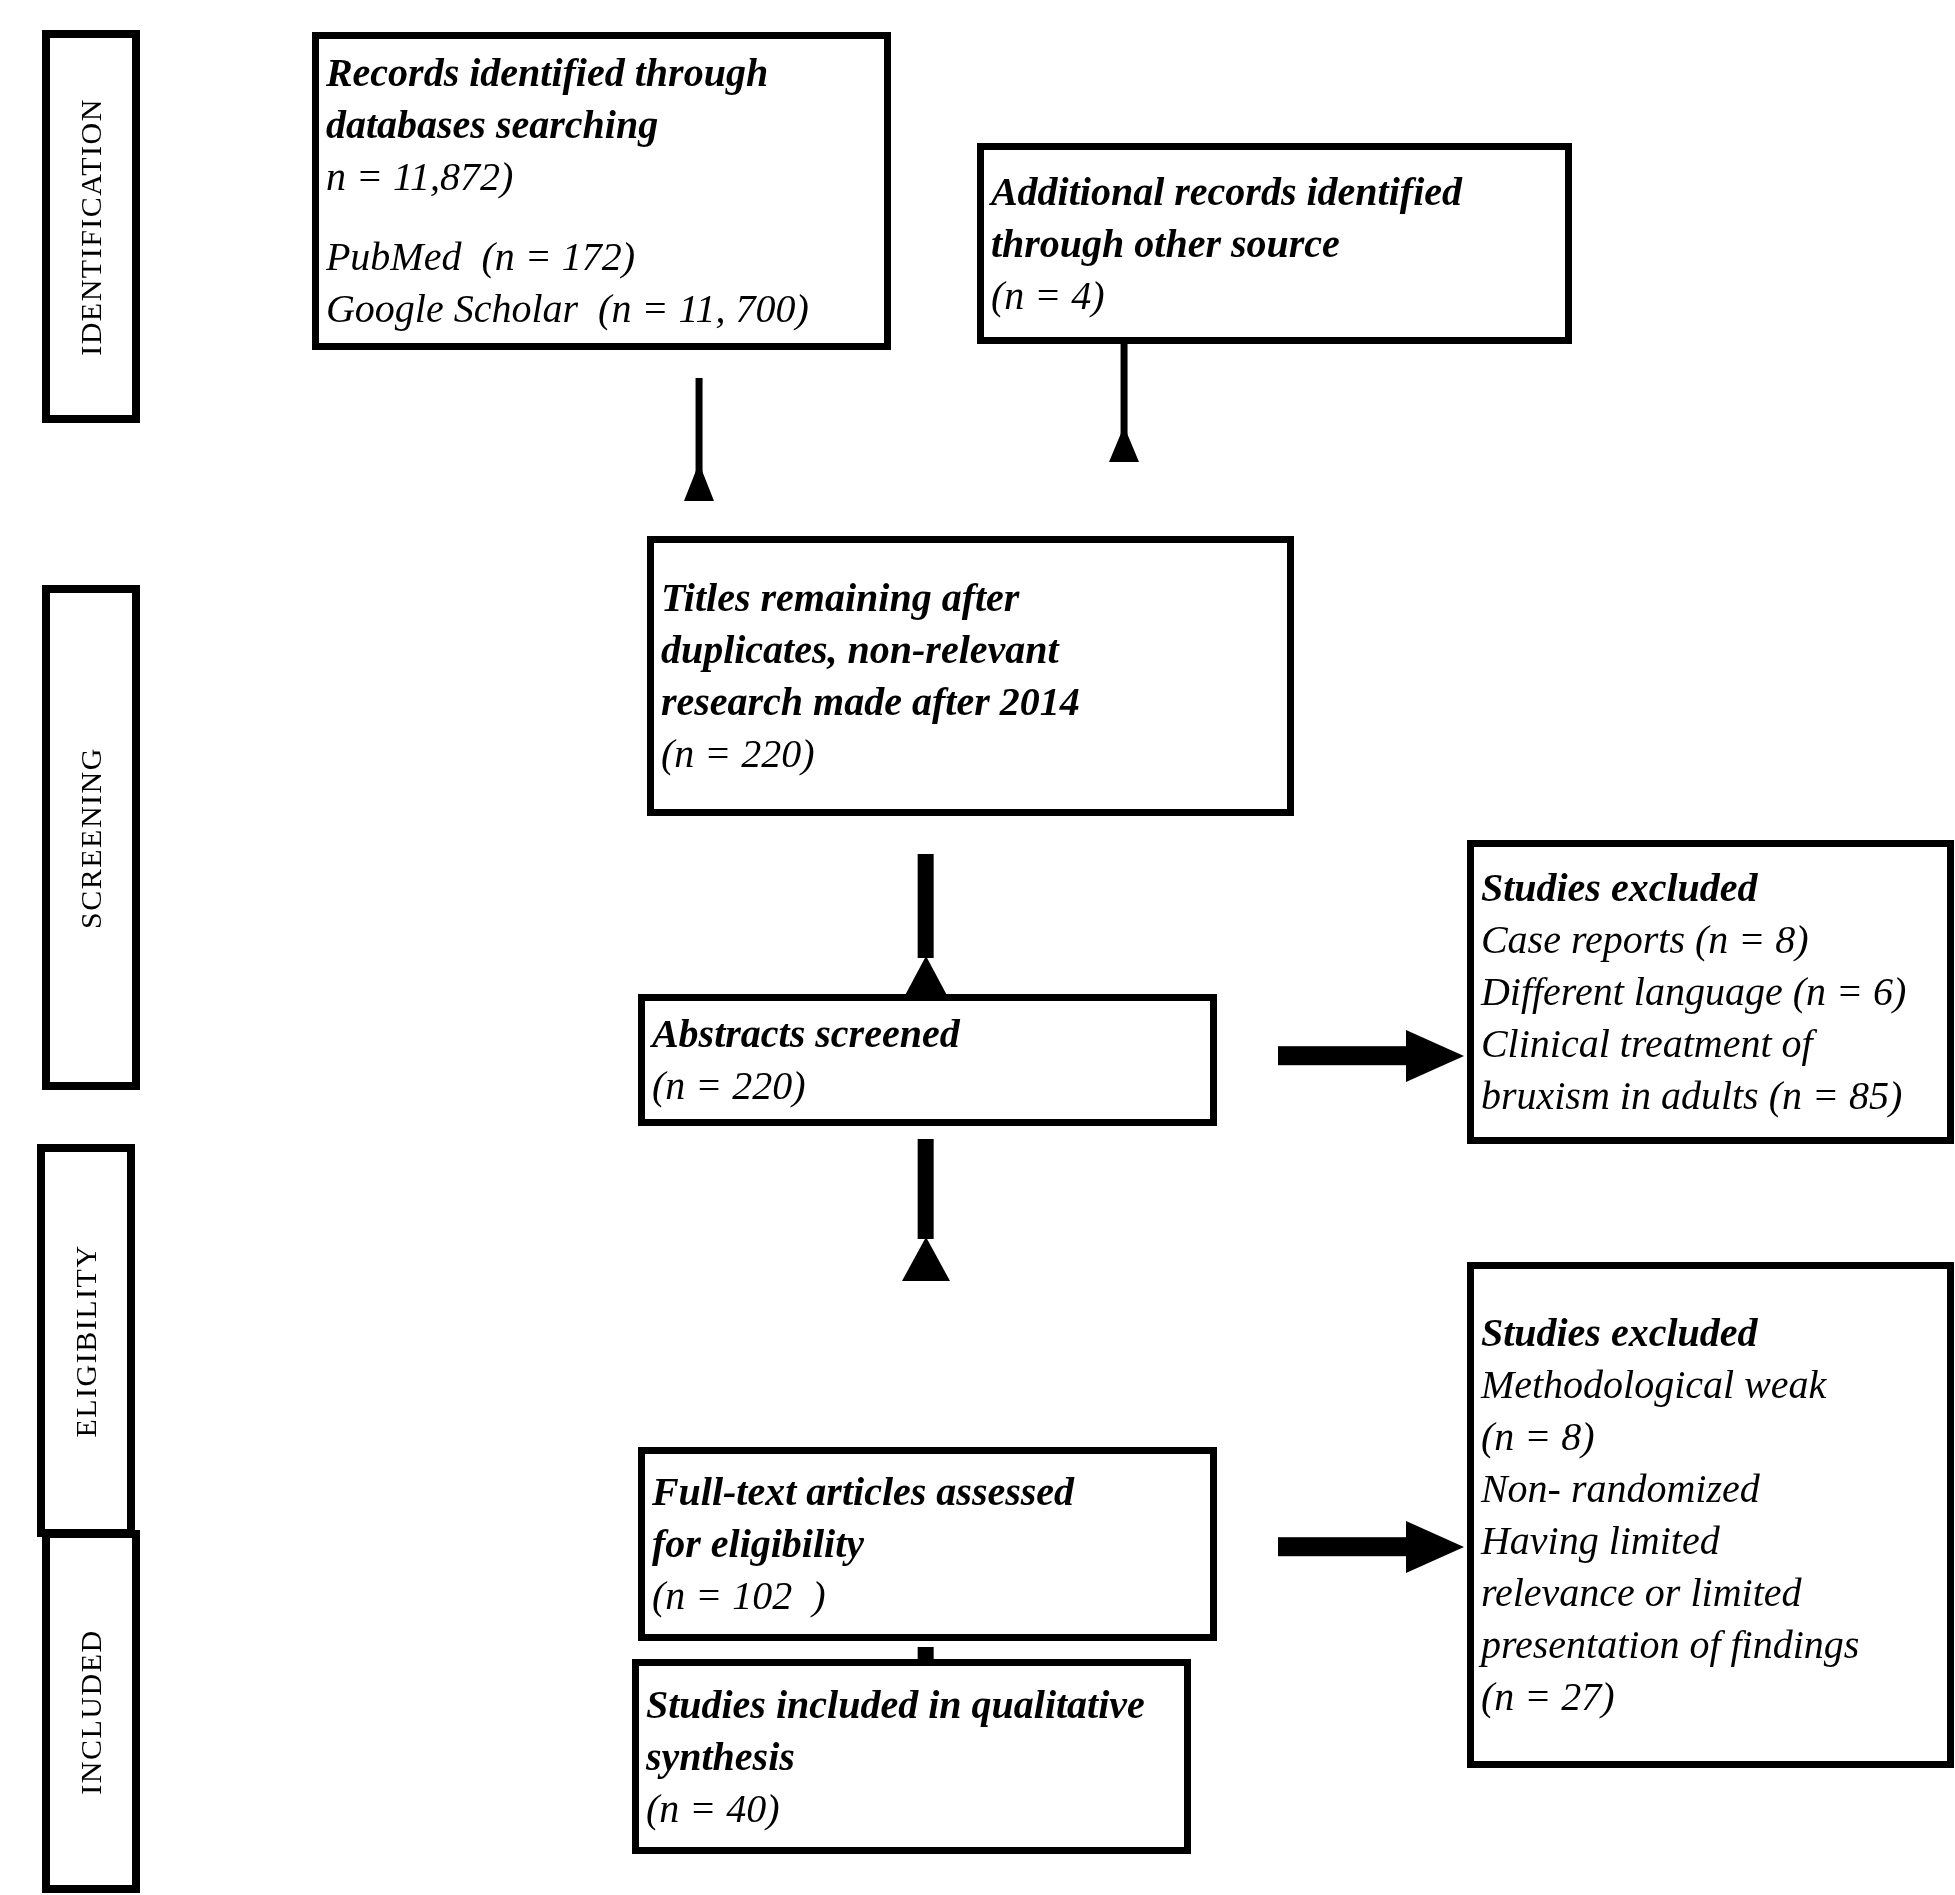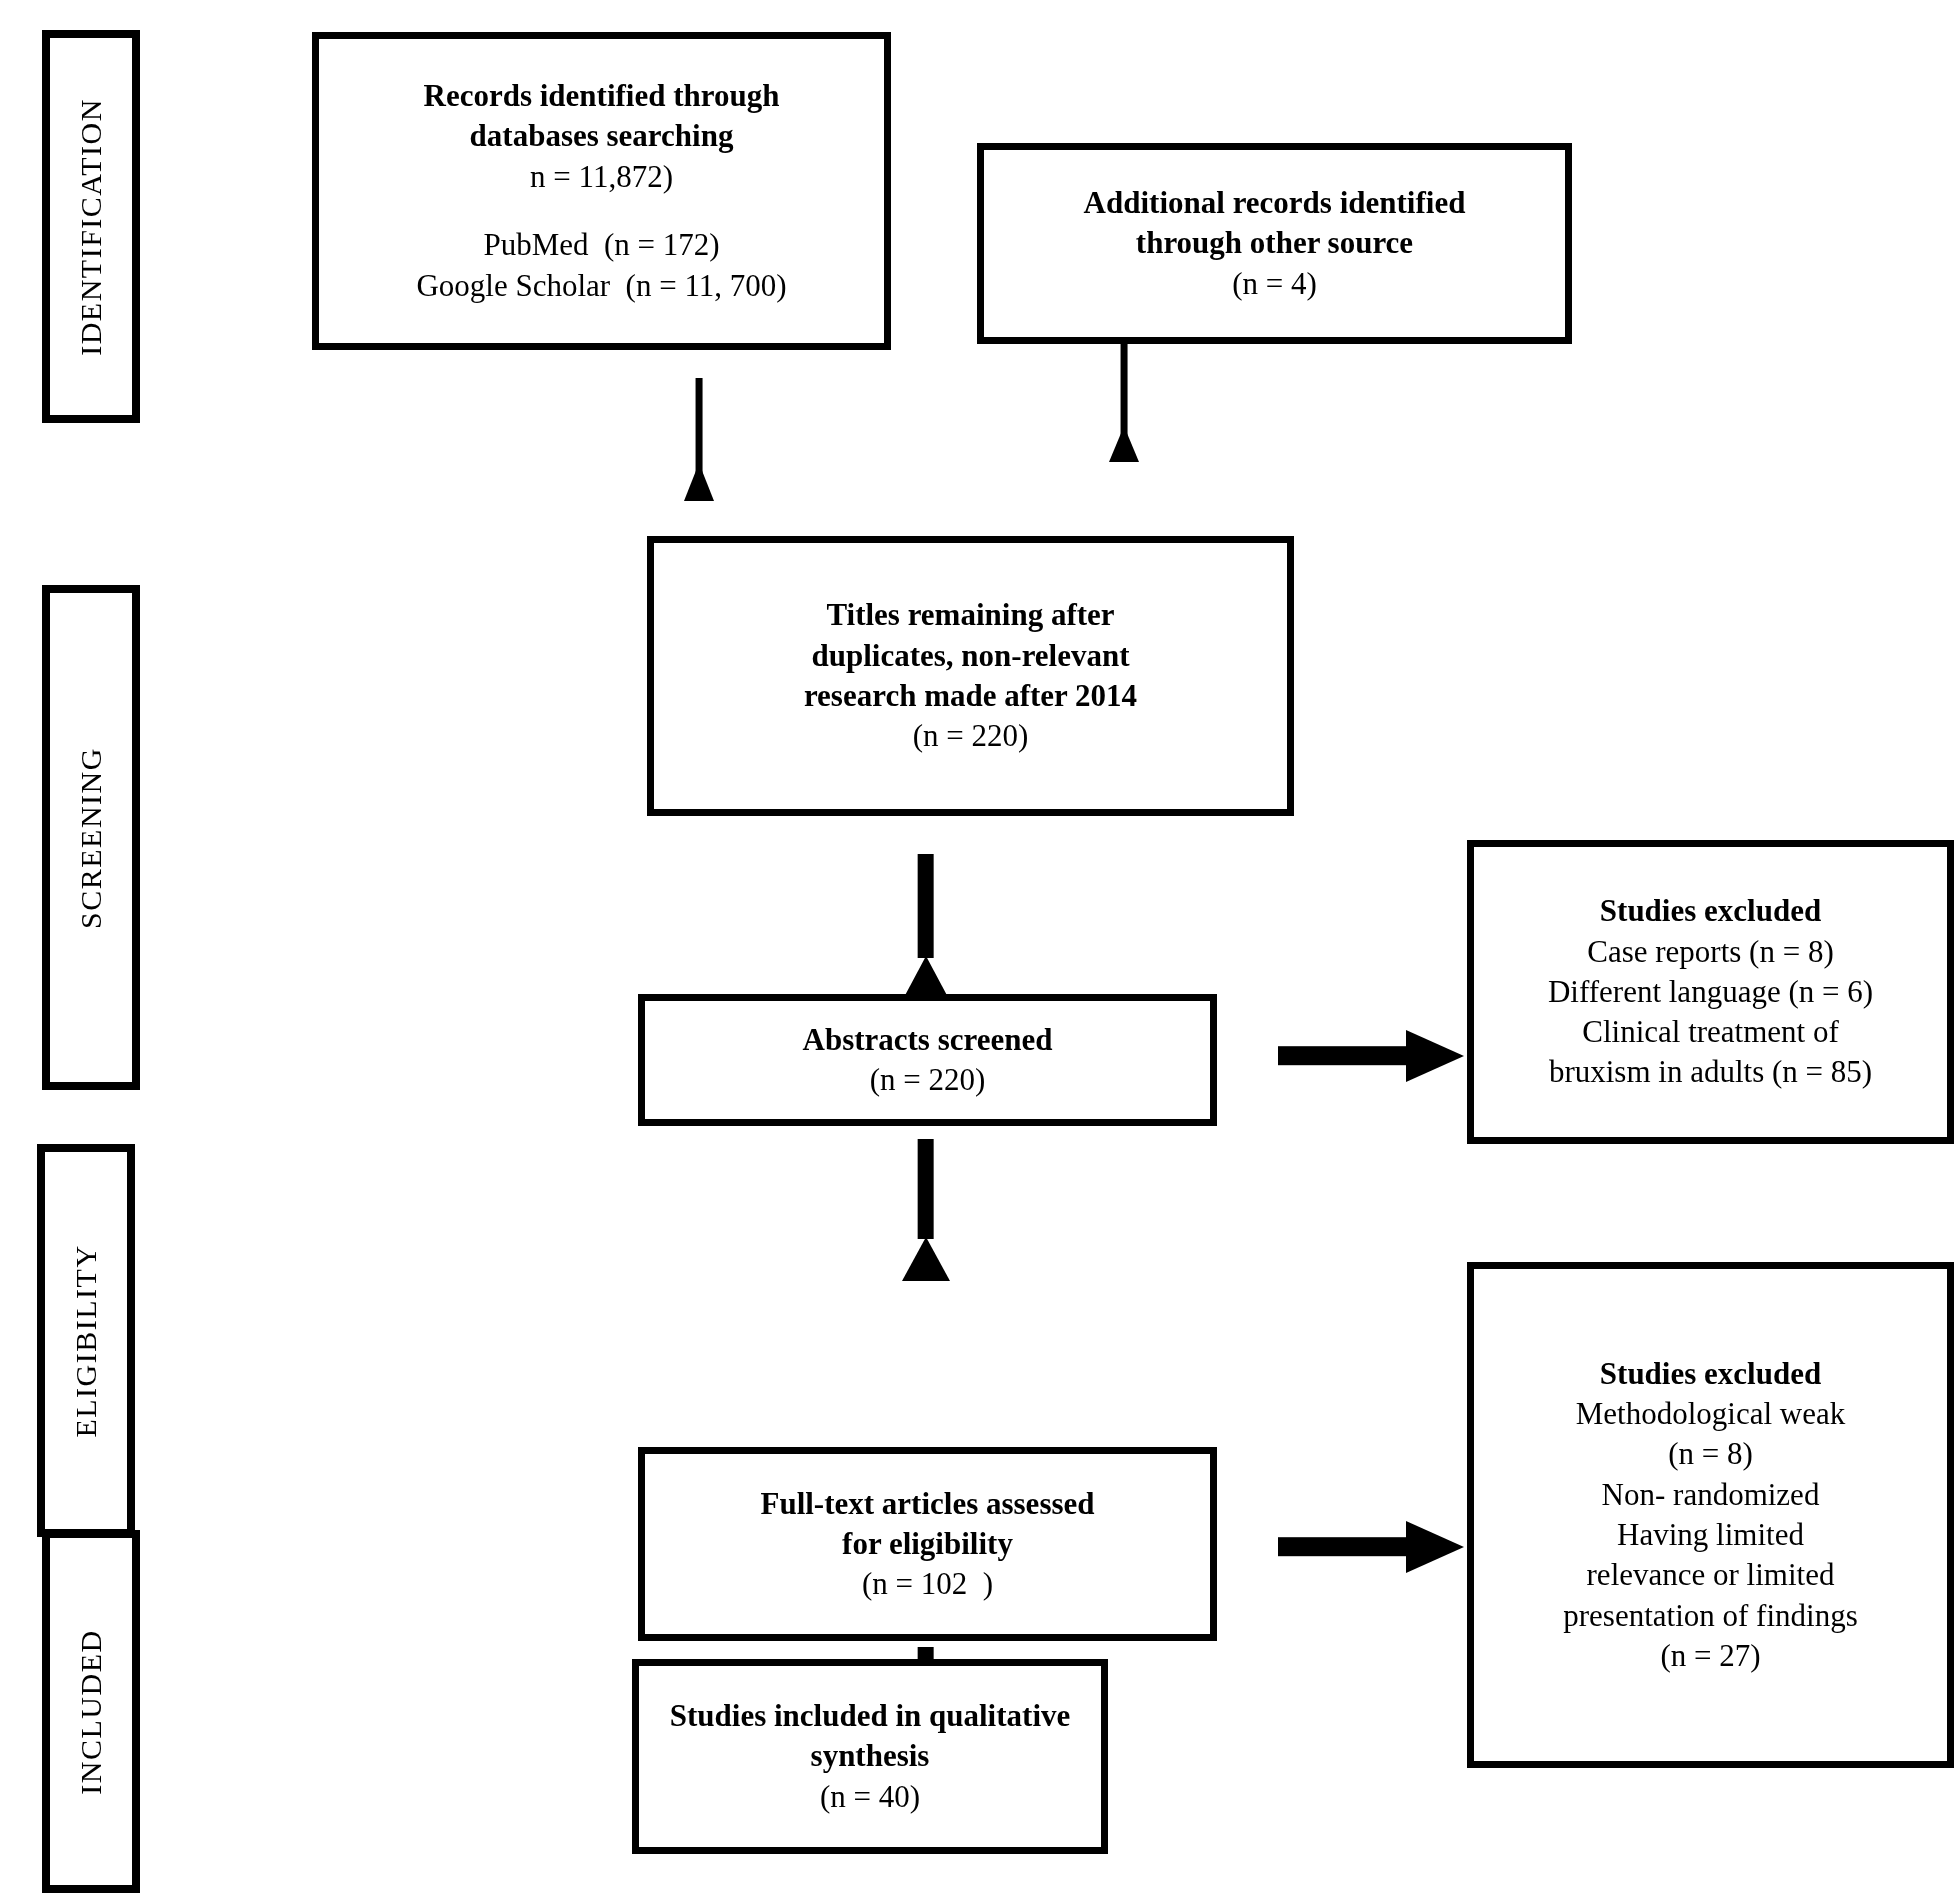--- a/index.html
+++ b/index.html
@@ -43,24 +43,25 @@
     display:flex;
     flex-direction:column;
     align-items:center;
     justify-content:center;
     text-align:center;
     padding:4.9px 6.9px;
   }
   .flow-box .ln{
     display:block;
     width:100%;
-    text-align:center;
-    font-size:31px;
+    text-align:left;
+    font-size:40px;
     line-height:1.30;
     white-space:pre;
+    font-style:italic;
   }
   .flow-box .ln.bold{font-weight:bold;}
   .flow-box .ln.spacer{height:28.5px;}
 
   
   .arrow-v{position:absolute;}
   .arrow-v .shaft{
     position:absolute;
     left:50%;
     top:0;
@@ -201,20 +202,20 @@
     <span class="ln">relevance or limited</span>
     <span class="ln">presentation of findings</span>
     <span class="ln">(n = 27)</span>
   </div>
 
   <div class="arrow-v" style="left:896px; top:1647px; width:59px; height:137px;">
     <div class="shaft" style="width:16.7px; height:96px;"></div>
     <div class="head" style="border-left-width:24.5px; border-right-width:24.5px; border-bottom:43px solid #000;"></div>
   </div>
 
-  <div class="flow-box" style="left:632px; top:1659px; width:476px; height:195px;">
+  <div class="flow-box" style="left:632px; top:1659px; width:559px; height:195px;">
     <span class="ln bold">Studies included in qualitative</span>
     <span class="ln bold">synthesis</span>
     <span class="ln">(n = 40)</span>
   </div>
 
 </div>
 
 
 </body></html>

